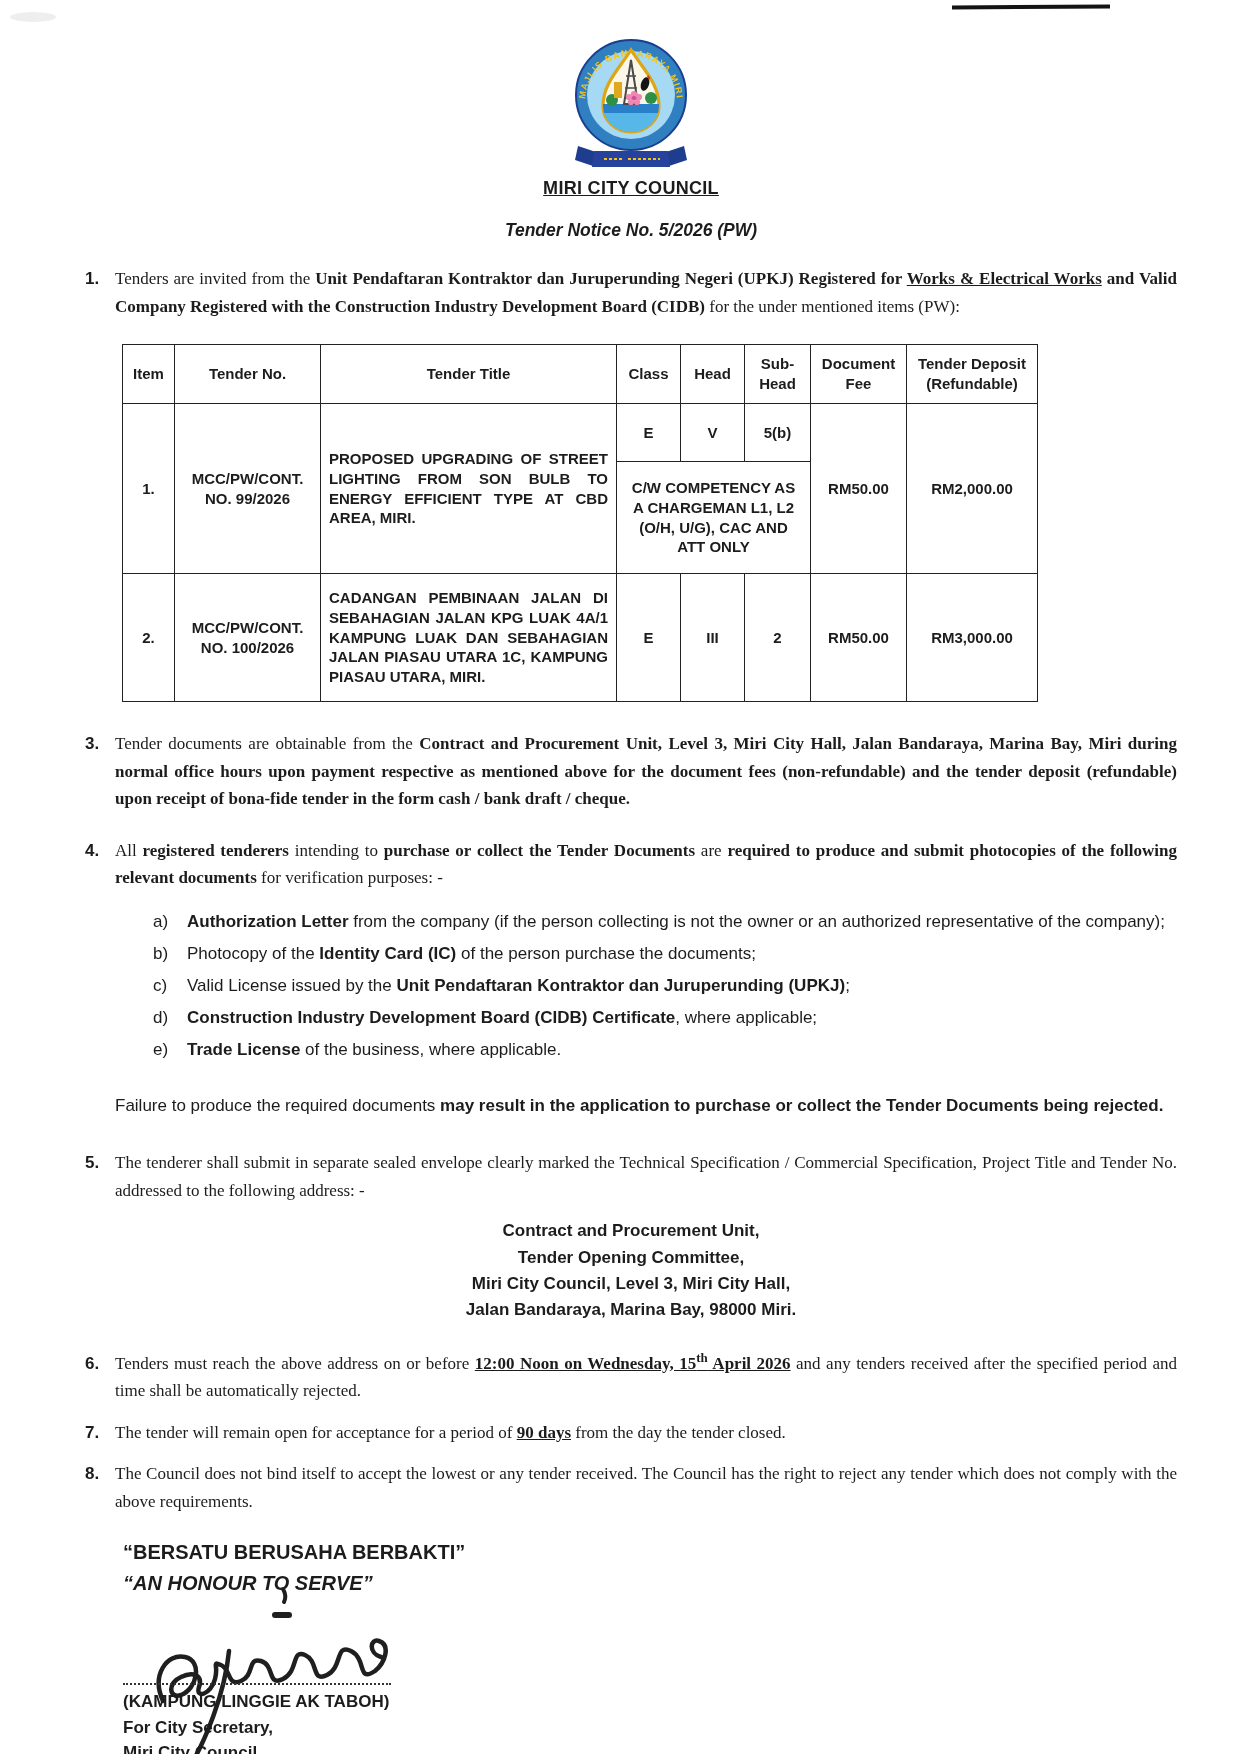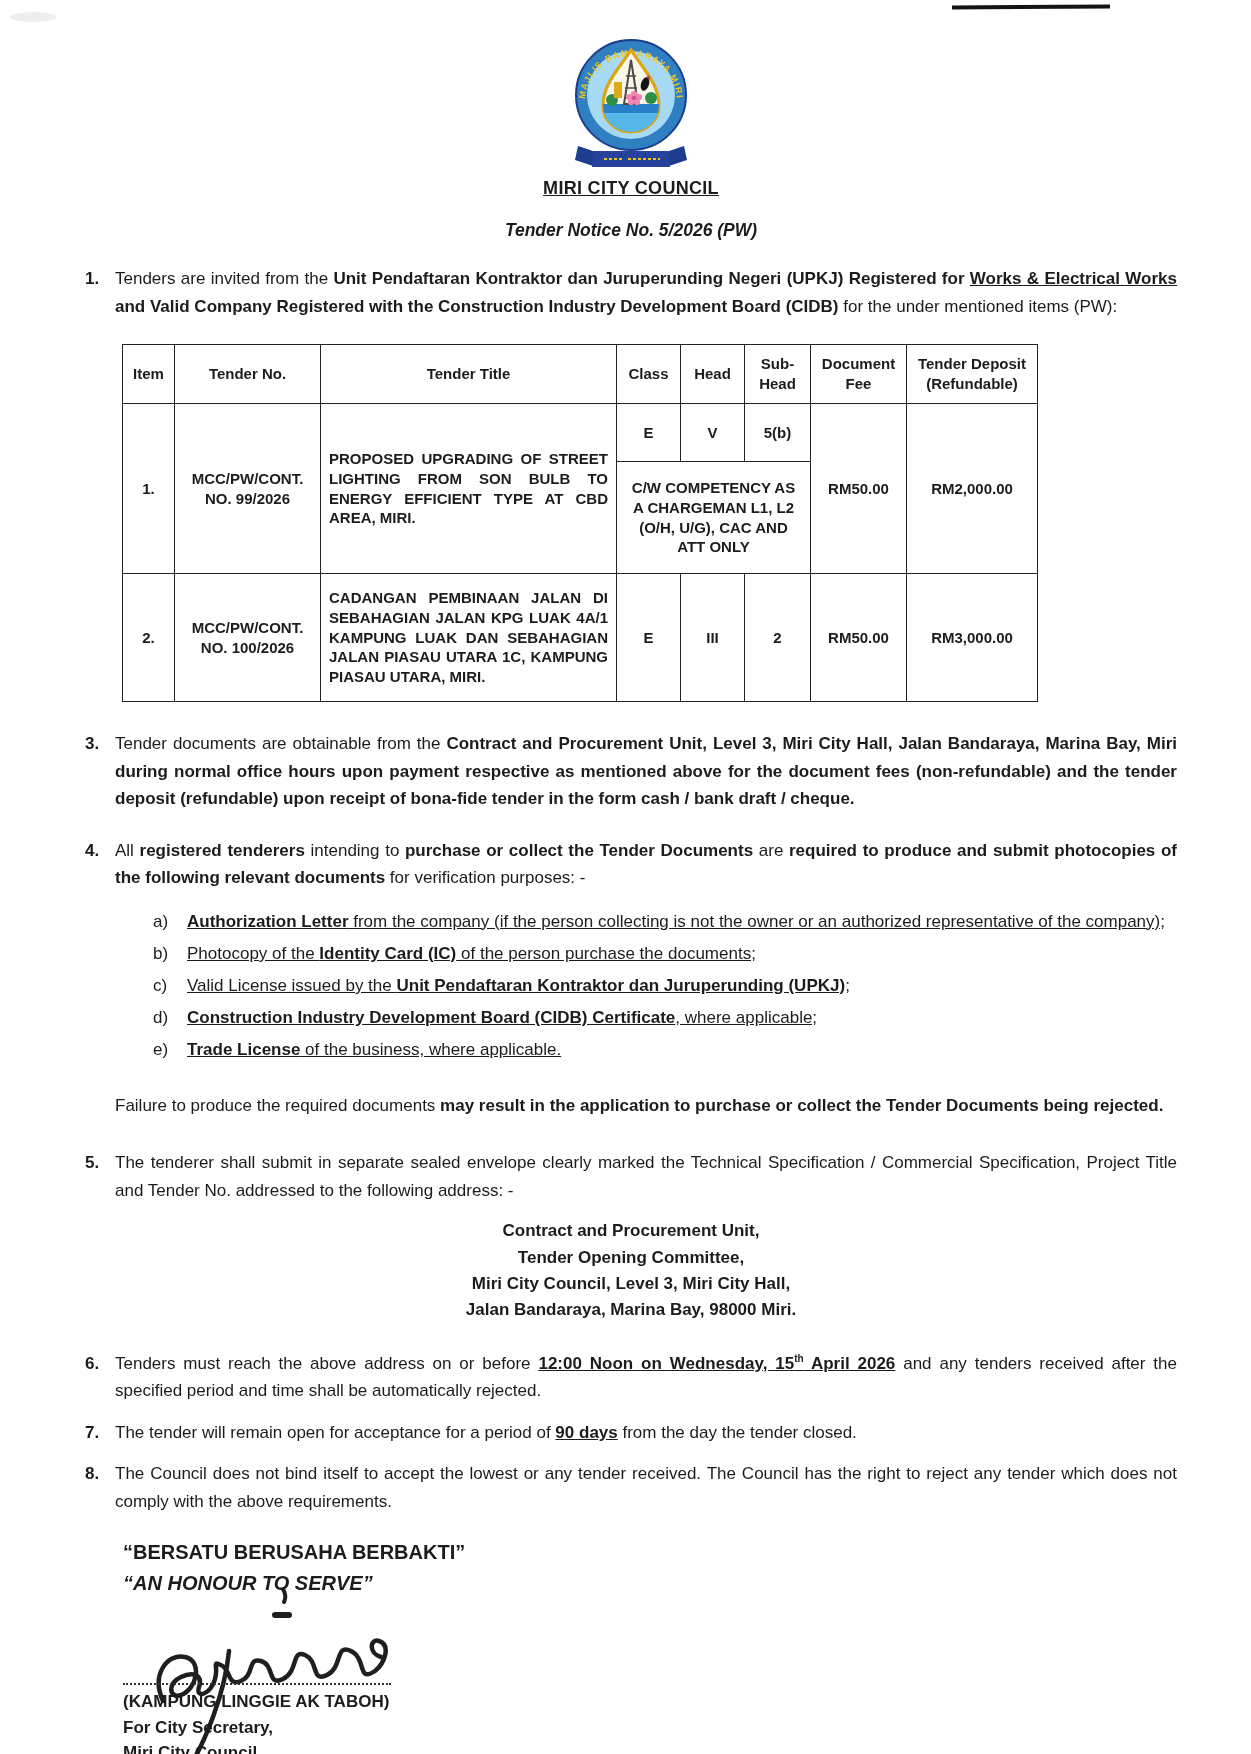--- a/index.html
+++ b/index.html
@@ -10,43 +10,43 @@
   .content{position:absolute;left:85px;top:34px;width:1092px;}
   .center{text-align:center;}
   b,.b{font-weight:700;}
   .u{text-decoration:underline;}
   .header-block{margin-bottom:24px;}
   .logo-wrap{display:flex;justify-content:center;margin-bottom:4px;}
   .org-name{font-size:18px;font-weight:700;letter-spacing:.3px;text-decoration:underline;}
   .notice-no{font-size:17.5px;font-weight:700;margin-top:21px;font-style:italic;}
   .clause{display:flex;margin-bottom:24px;line-height:1.62;font-size:17px;}
   .cnum{flex:0 0 30px;font-weight:700;}
-  .cbody{flex:1;text-align:justify;}
+  .cbody{flex:1;text-align:justify;font-family:Liberation Serif, serif;}
   
   table.tender{border-collapse:collapse;margin:4px 12px 28px 37px;table-layout:fixed;width:915px;
     font-size:15px;line-height:1.32;}
   table.tender th,table.tender td{border:1.7px solid #222;padding:6px 8px;vertical-align:middle;}
   table.tender th{font-weight:700;text-align:center;height:46px;}
   td.c{text-align:center;font-weight:700;}
   td.title-cell{text-align:justify;font-weight:700;padding:10px 12px;}
   td.comp{ text-align:center;font-weight:700;}
   
   .sublist{margin:0 0 28px 68px;font-size:17px;line-height:1.6;}
   .subitem{display:flex;margin-bottom:5px;}
   .sublabel{flex:0 0 34px;}
-  .subbody{flex:1;text-align:justify;text-decoration:underline;}
+  .subbody{flex:1;text-align:justify;}
   .note{margin:0 0 30px 30px;font-size:17px;line-height:1.62;text-align:justify;}
   .addr{font-weight:700;font-size:17px;line-height:1.55;text-align:center;margin:2px 0 26px 0;}
   .motto{margin:8px 0 10px 38px;font-size:20px;font-weight:700;line-height:1.55;}
   .motto .it{font-style:italic;}
   .sig-block{position:relative;margin:46px 0 0 38px;height:150px;}
   .sig-svg{position:absolute;left:10px;top:-62px;pointer-events:none;}
   .dotline{position:absolute;left:0;top:38px;width:268px;border-bottom:2.4px dotted #333;}
   .sig-name{position:absolute;left:0;top:44px;font-weight:700;font-size:17px;line-height:1.5;}
-  sup{font-size:10px;vertical-align:super;line-height:0;}
+  sup{font-size:13px;vertical-align:super;line-height:0;}
   .artifact-line{position:absolute;left:952px;top:5px;width:158px;height:4px;background:#141414;transform:rotate(-.4deg);}
   .artifact-smudge{position:absolute;left:10px;top:12px;width:46px;height:10px;background:#bbb;opacity:.25;border-radius:50%;}
 </style>
 </head>
 <body>
 
 <div class="page">
   <div class="artifact-line"></div>
   <div class="artifact-smudge"></div>
 

